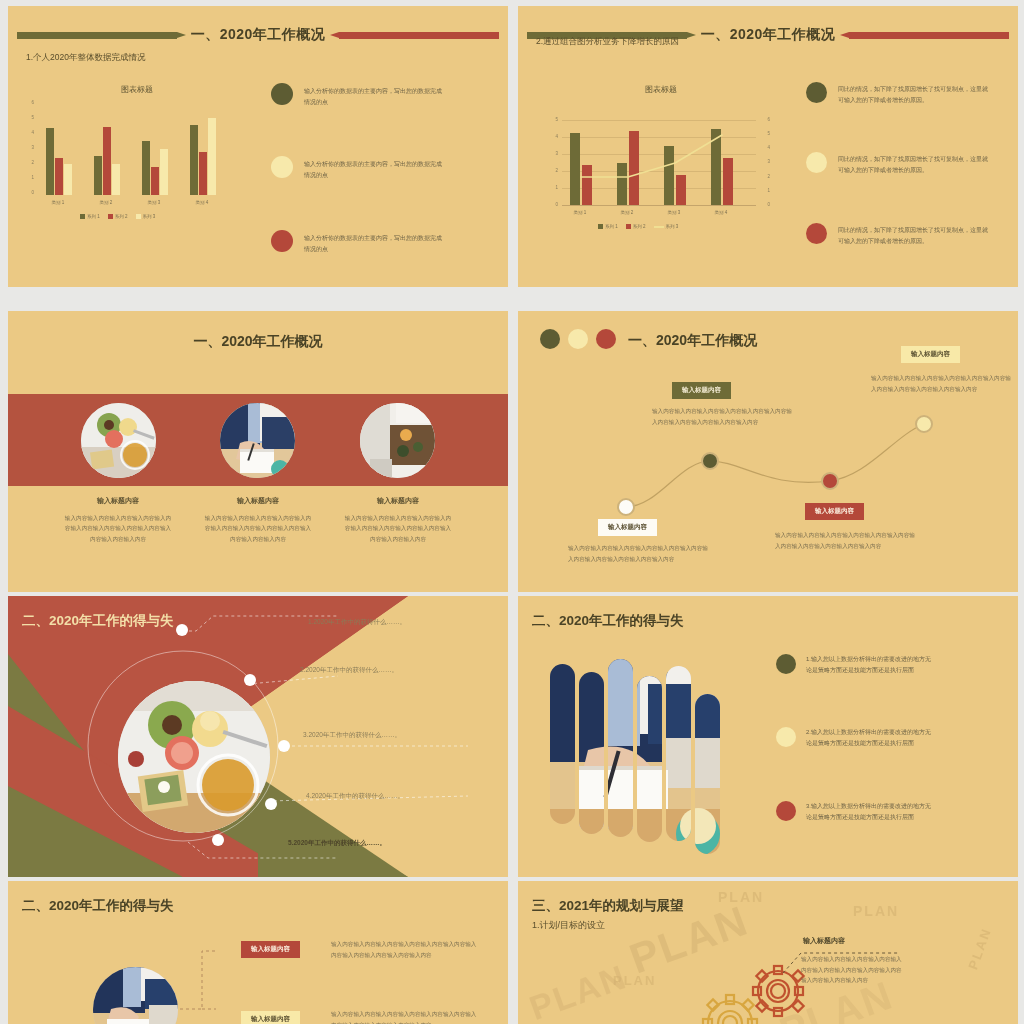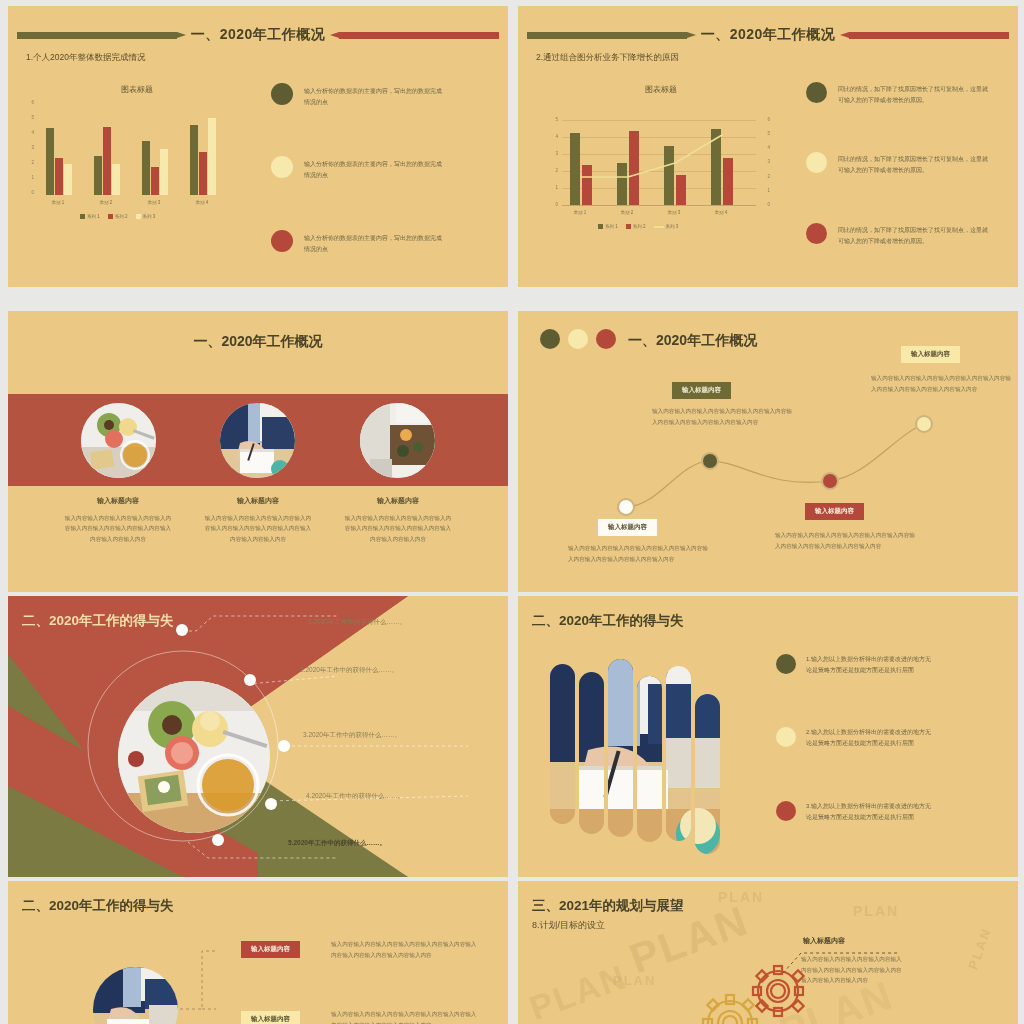--- a/index.html
+++ b/index.html
@@ -215,21 +215,21 @@
     <div class="dot" style="left:263px; top:224px; width:22px; height:22px; background:#b4483a;"></div>
     <div class="bul-txt" style="left:296px; top:227px;">输入分析你的数据表的主要内容，写出您的数据完成情况的点</div>
   </div>
 
   <div class="slide s2">
     <div class="hdr">
       <div class="bar-l"></div>
       <div class="t">一、2020年工作概况</div>
       <div class="bar-r"></div>
     </div>
-    <div class="subttl" style="left:18px; top:46px;">2.通过组合图分析业务下降增长的原因</div>
+    <div class="subttl" style="left:18px; top:30px;">2.通过组合图分析业务下降增长的原因</div>
 
     <div class="chart" style="left:18px; top:78px; width:250px; height:150px;">
       <div class="ctitle">图表标题</div>
 
       <div class="axisL" style="left:10px; top:33px;">5</div>
       <div class="axisL" style="left:10px; top:50px;">4</div>
       <div class="axisL" style="left:10px; top:67px;">3</div>
       <div class="axisL" style="left:10px; top:84px;">2</div>
       <div class="axisL" style="left:10px; top:101px;">1</div>
       <div class="axisL" style="left:10px; top:118px;">0</div>
@@ -529,21 +529,21 @@
 
     <div class="plan-wm" style="left:110px; top:35px; font-size:42px; transform:rotate(-20deg); color:rgba(210,175,112,.5);">PLAN</div>
     <div class="plan-wm" style="left:200px; top:8px;  font-size:14px; color:rgba(210,175,112,.55);">PLAN</div>
     <div class="plan-wm" style="left:335px; top:22px; font-size:14px; color:rgba(210,175,112,.55);">PLAN</div>
     <div class="plan-wm" style="left:95px;  top:92px; font-size:13px; color:rgba(210,175,112,.55);">PLAN</div>
     <div class="plan-wm" style="left:10px;  top:92px; font-size:34px; transform:rotate(-20deg); color:rgba(210,175,112,.45);">PLAN</div>
     <div class="plan-wm" style="left:440px; top:60px; font-size:13px; transform:rotate(-70deg); color:rgba(210,175,112,.55);">PLAN</div>
     <div class="plan-wm" style="left:260px; top:110px; font-size:40px; transform:rotate(-20deg); color:rgba(210,175,112,.35);">PLAN</div>
 
     <div class="hdr-left">三、2021年的规划与展望</div>
-    <div class="subttl" style="left:14px; top:38px; font-size:9px;">8.计划/目标的设立</div>
+    <div class="subttl" style="left:14px; top:38px; font-size:9px;">1.计划/目标的设立</div>
 
     <svg width="200" height="95" style="position:absolute; left:150px; top:58px;">
       <g fill="none" stroke="#c0522f" stroke-width="2.2">
         <circle cx="110" cy="52" r="20"></circle>
         <circle cx="110" cy="52" r="11"></circle>
         <circle cx="110" cy="52" r="7"></circle>
         <g>
           <rect x="106" y="27" width="8" height="8"></rect>
           <rect x="106" y="69" width="8" height="8"></rect>
           <rect x="85" y="48" width="8" height="8"></rect>

